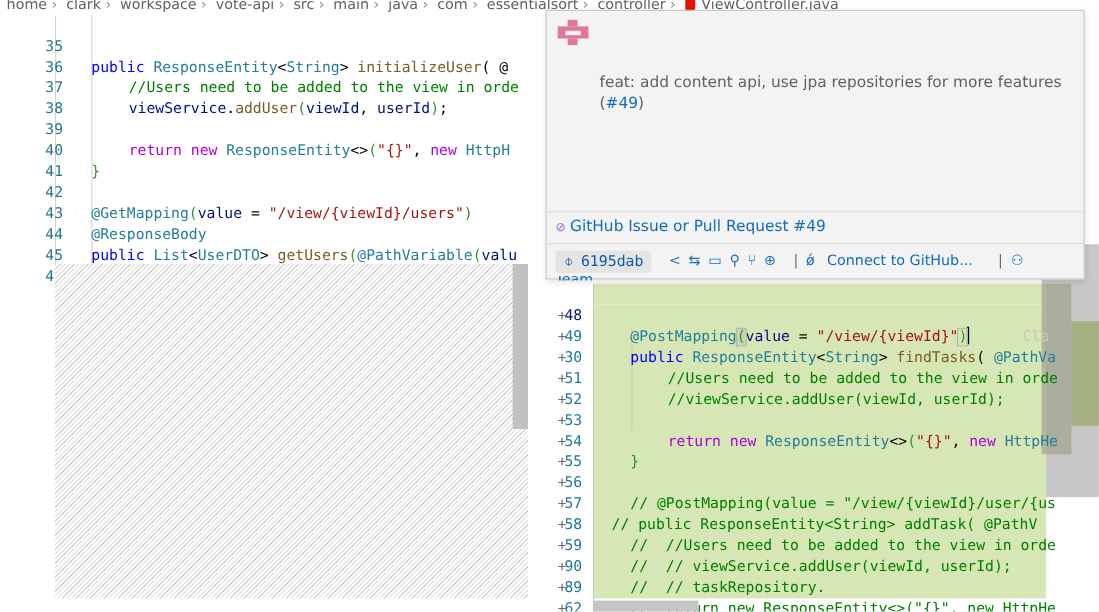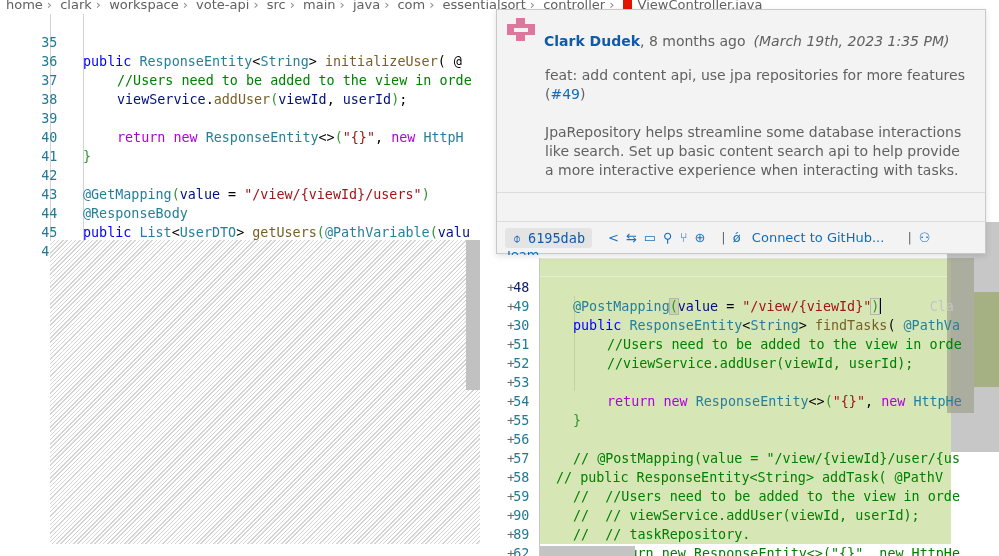--- a/index.html
+++ b/index.html
@@ -236,28 +236,27 @@
   </div>
 </div>
 
 <div class="hover">
   <div class="avatar">
     <div class="a1"></div>
       <div class="a2"></div>
       <div class="a3"></div>
       <div class="a4"></div>
   </div>
-  <div class="hdr">
-    <span class="author">Clark Dudek</span><span>, 8 months ago</span><span class="date">(March 19th, 2023 1:35 PM)</span>
-  </div>
   <div class="msg">
     <span>feat: add content api, use jpa repositories for more features</span><br>(<span class="link">#49</span>)
   </div>
-  <div class="body-text">JpaRepository helps streamline some database interactions like search. Set up basic content search api to help provide a more interactive experience when interacting with tasks.</div>
   <div class="divider" style="top:182px"></div>
+  <div class="pr-link">
+    <span class="pr-icon">⊘</span><span>GitHub Issue or Pull Request #49</span>
+  </div>
   <div class="divider" style="top:211px"></div>
   <div class="footer">
     <div class="sha"><span class="commit-ic">⌽</span><span>6195dab</span></div>
     <div class="ficons">
       <span>&lt;</span><span>⇆</span><span>▭</span><span>⚲</span><span>⑂</span><span>⊕</span><span class="fsep">|</span><span class="connect"><span>ǿ</span> <span>Connect to GitHub...</span></span><span class="fsep">|</span><span>⚇</span>
     </div>
     <div class="team">Team</div>
   </div>
 </div>
 

